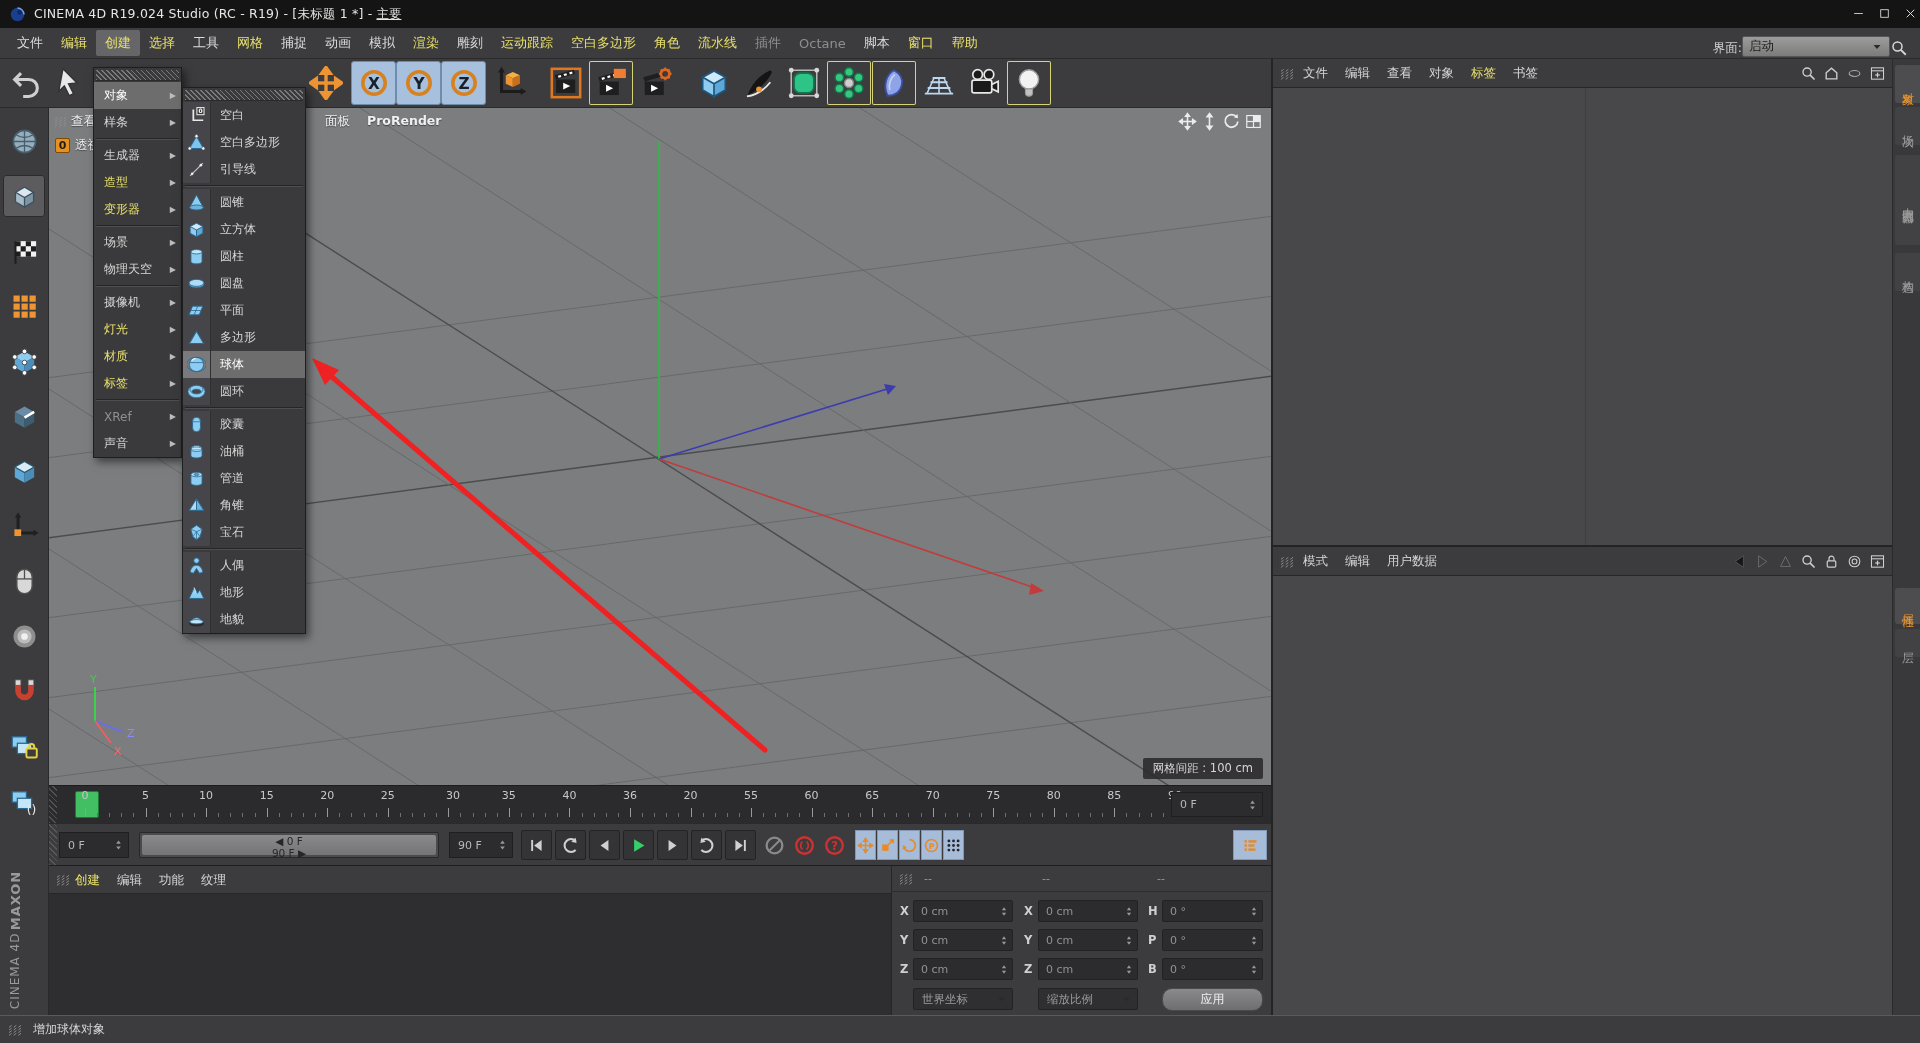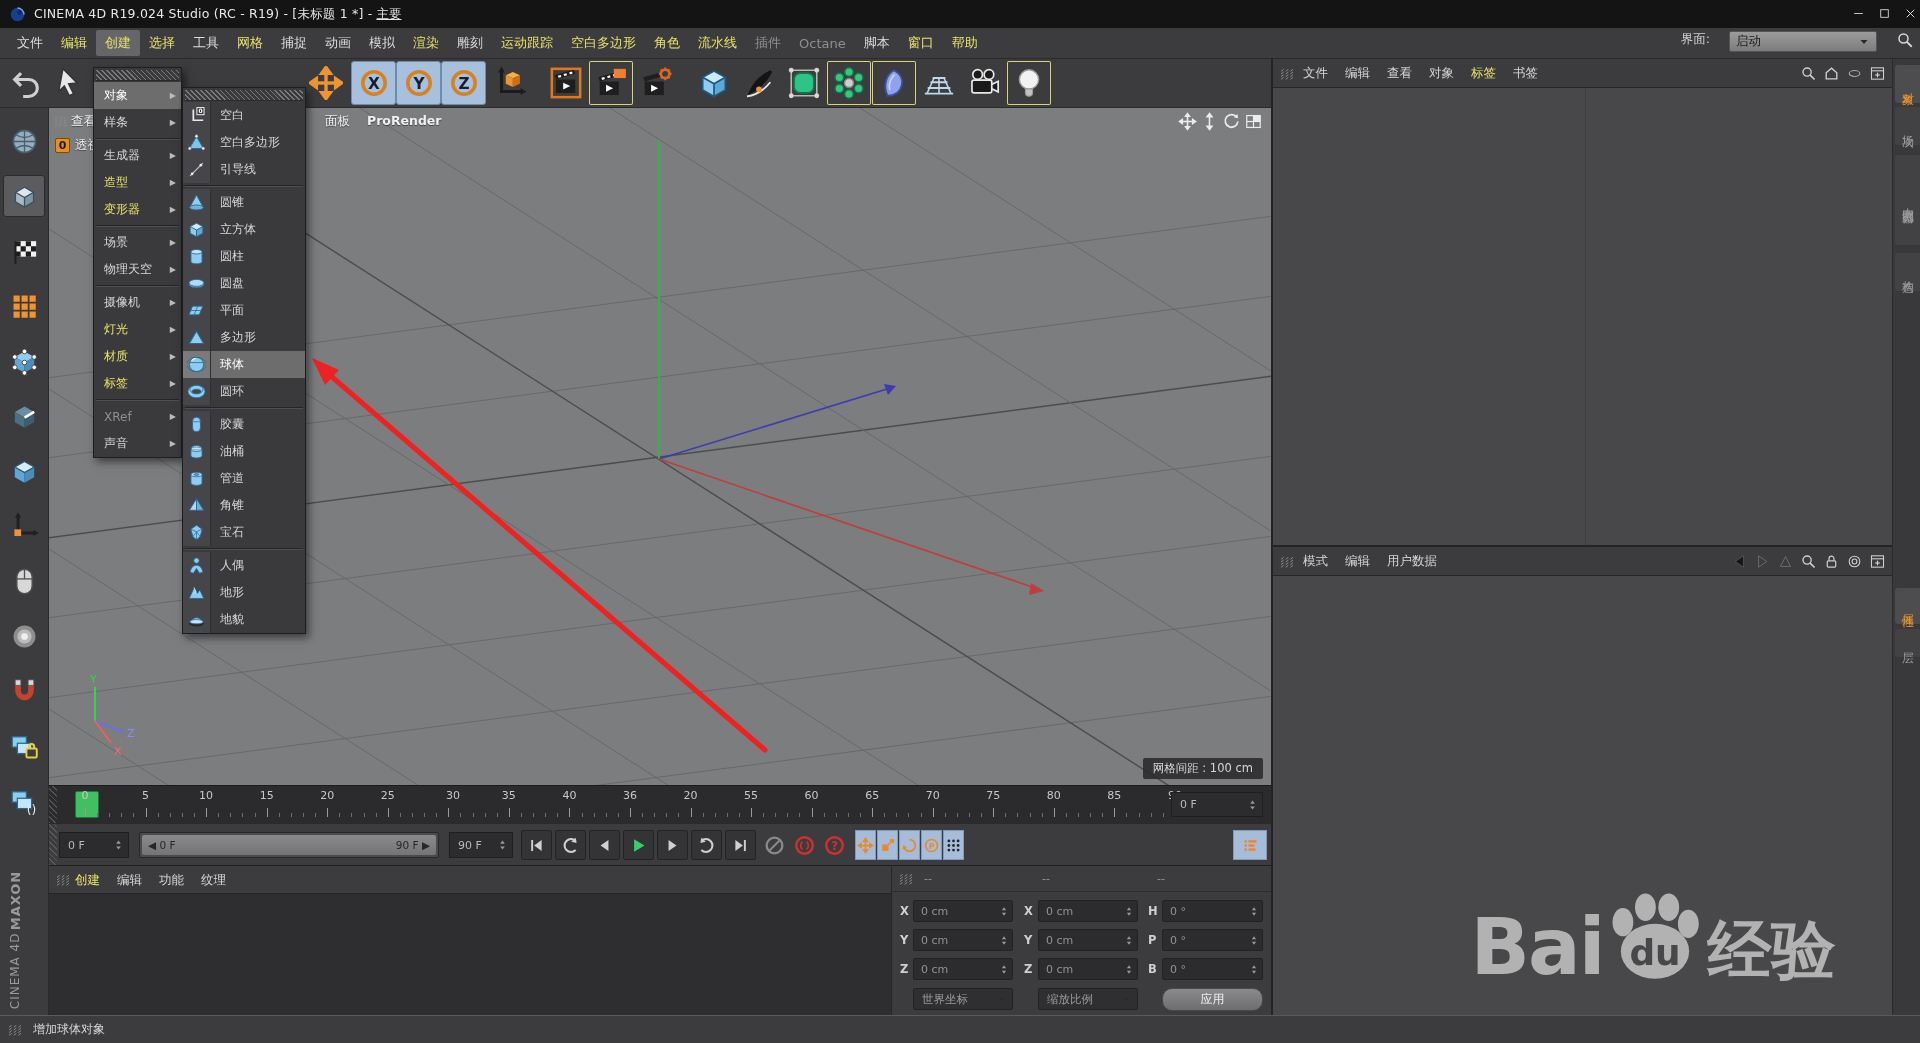--- a/index.html
+++ b/index.html
@@ -19,21 +19,21 @@
   .wctl .ic { width:13px; height:13px; }
 
   
   #menubar { left:0; top:28px; width:1920px; height:31px; background:#3c3c3e;
     border-bottom:1px solid #2a2a2a; display:flex; align-items:center; }
   #menubar-items { display:flex; align-items:center; padding-left:8px; }
   .mb-item { padding:4px 9px; color:#dcdcdc; font-size:13px; border-radius:2px; white-space:nowrap; }
   .mb-item.yellow { color:#e8e06a; }
   .mb-item.gray { color:#8f8f8f; }
   .mb-item.hl { background:#666668; }
-  #menubar-right { position:absolute; right:6px; top:31px; height:26px; display:flex; align-items:flex-start; gap:19px; }
+  #menubar-right { position:absolute; right:12px; top:31px; height:26px; display:flex; align-items:flex-end; gap:0; }
   #iface-label { color:#cfcfcf; font-size:12.5px; }
   #iface-dd { width:148px; height:21px; background:linear-gradient(#9c9c9c,#7c7c7c); border:1px solid #555;
     border-radius:2px; color:#1d1d1d; display:flex; align-items:center; padding:0 6px; font-size:12.5px; }
   #iface-dd .ic { width:12px; height:12px; margin-left:auto; }
   #menubar-search { width:18px; height:18px; }
 
   
   #toptoolbar { left:0; top:59px; width:1271px; height:49px; background:#3c3c3e; border-bottom:1px solid #2a2a2a; }
   .tbtn { position:absolute; top:2px; height:44px; border-radius:3px; display:flex; align-items:center; justify-content:center; }
   .tbtn .ic { width:34px; height:34px; }
@@ -82,21 +82,21 @@
   .spinbox .ic { width:11px; height:14px; margin-left:auto; }
   #ruler-frame { position:absolute; right:8px; top:6px; width:92px; height:25px; }
   .grip { position:absolute; left:0; top:0; width:8px; height:100%; background:repeating-linear-gradient(45deg,#6b6b6b 0 1px,transparent 1px 4px); opacity:.6; }
 
   
   #transport { left:49px; top:823px; width:1222px; height:42px; background:#3c3c3e; border-top:1px solid #2a2a2a; }
   #tr-frame { position:absolute; left:10px; top:8px; width:70px; height:26px; }
   #tr-range { position:absolute; left:90px; top:8px; width:300px; height:26px; background:#4b4b4d;
     border:1px solid #28282a; border-radius:2px; padding:2px; }
   #tr-range .bar { width:100%; height:100%; background:linear-gradient(#8a8a8c,#747476); border-radius:2px;
-    display:flex; align-items:center; justify-content:space-between; padding:0 6px; color:#26262a; font-size:10.5px; }
+    display:flex; align-items:center; justify-content:space-between; padding:0 6px; color:#26262a; font-size:10.5px;flex-direction:column; }
   #tr-end { position:absolute; left:400px; top:8px; width:64px; height:26px; }
   .trbtn { position:absolute; top:6px; width:31px; height:30px; background:#343436; border:1px solid #232325;
     border-radius:2px; display:flex; align-items:center; justify-content:center; }
   .trbtn .ic { width:19px; height:19px; }
   .circbtn { position:absolute; top:8px; width:26px; height:26px; display:flex; align-items:center; justify-content:center; }
   .circbtn .ic { width:23px; height:23px; }
   .bluebtn { position:absolute; top:6px; width:21px; height:30px; background:#a7bcd8; border:1px solid #8399b8;
     display:flex; align-items:center; justify-content:center; }
   .bluebtn .ic { width:17px; height:17px; }
 
@@ -1182,34 +1182,20 @@
                 <line x1="12" y1="10.8" x2="12" y2="17.4" stroke="#cfcfcf" stroke-width="1.7"></line>
                 <line x1="8.7" y1="14.1" x2="15.3" y2="14.1" stroke="#cfcfcf" stroke-width="1.7"></line>
               </svg></span></span>
         </div>
     <span class="pm-item" style="left: 30px;">模式</span>
         <span class="pm-item" style="left: 72px;">编辑</span>
         <span class="pm-item" style="left: 114px;">用户数据</span>
       </div>
     <div id="am-body">
       <div id="watermark">
-        <div id="wm-row">
-          <span id="wm-bai">Bai</span>
-          <span id="wm-paw" class="ic">
-            <svg viewBox="0 0 24 24">
-                <ellipse cx="12" cy="15.2" rx="8.2" ry="6.6" fill="#b2b2b2"></ellipse>
-                <ellipse cx="4.3" cy="8.2" rx="2.5" ry="3.4" fill="#b2b2b2"></ellipse>
-                <ellipse cx="9.7" cy="4.6" rx="2.5" ry="3.3" fill="#b2b2b2"></ellipse>
-                <ellipse cx="15.3" cy="4.6" rx="2.5" ry="3.3" fill="#b2b2b2"></ellipse>
-                <ellipse cx="20" cy="8.6" rx="2.5" ry="3.4" fill="#b2b2b2"></ellipse>
-                <text x="12" y="18.4" text-anchor="middle" font-size="8.6" font-weight="bold" fill="#48484b">du</text>
-              </svg>
-          </span>
-          <span id="wm-cn">经验</span>
-        </div>
       </div>
     </div>
   </div>
 
   <div id="tabstrip" class="abs">
       <div class="vtab active" style="top: 6px; height: 38px;">对象</div>
       <div class="vtab" style="top: 48px; height: 38px;">场次</div>
       <div class="vtab" style="top: 96px; height: 90px;">内容浏览器</div>
       <div class="vtab" style="top: 194px; height: 38px;">构造</div>
       <div class="vtab active" style="top: 529px; height: 36px;">属性</div>

